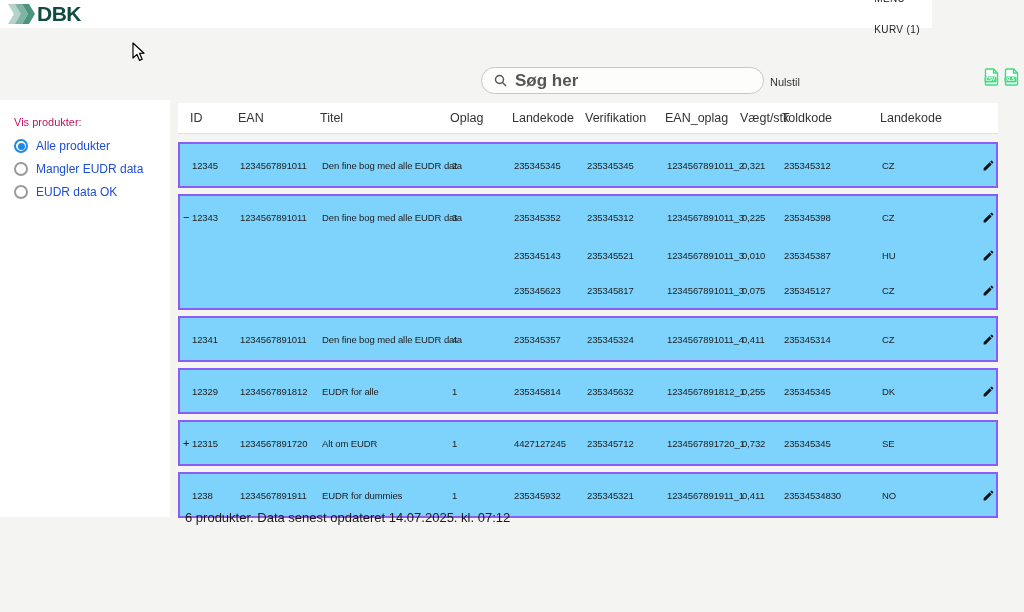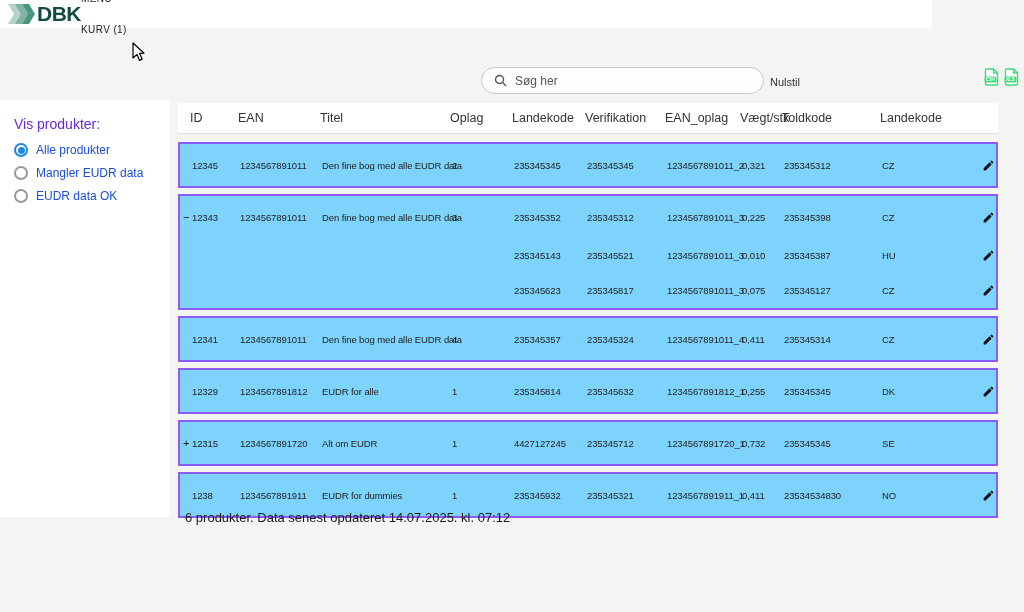--- a/index.html
+++ b/index.html
@@ -8,49 +8,49 @@
     font-family:"Liberation Sans", sans-serif;
     background:#f4f4f2;
     position:relative;
     overflow:hidden;
     color:#222;
   }
   
   .topbar {
     position:absolute; top:0; left:0; width:932px; height:28px;
     background:#ffffff;
-    display:flex; align-items:center; 
+    display:flex; align-items:center; justify-content:space-between;
     padding:0 12px 0 8px;
   }
   .logo { display:flex; align-items:center; gap:1px; cursor:pointer; }
   .logo-text { font-size:21px; font-weight:800; color:#114b41; letter-spacing:-0.5px; margin-left:-2px; }
   .topnav { display:flex; gap:20px; font-size:10px; color:#222; letter-spacing:0.4px;flex-direction:column; }
   .topnav span { cursor:pointer; }
   
   .searchbox {
     position:absolute; left:481px; top:67px; width:283px; height:27px;
     background:#fdfdfc; border:1px solid #c7c7c5; border-radius:14px;
     display:flex; align-items:center; padding:0 12px; gap:8px;
   }
   .searchbox input {
     border:none; outline:none; background:transparent;
     font-family:"Liberation Sans", sans-serif;
-    font-size:12px; color:#444; width:100%;
+    font-size:17px; color:#444; width:100%;font-weight:bold;
   }
   .searchbox input::placeholder { color:#555; }
   .reset-link { position:absolute; left:770px; top:76px; font-size:11px; color:#333; cursor:pointer; }
   .exports { position:absolute; left:984px; top:68px; display:flex; gap:4px; }
   .exports .exp-btn { cursor:pointer; line-height:0; }
   
   .sidebar {
     position:absolute; left:0; top:100px; width:170px; height:417px;
     background:#ffffff; padding:16px 14px;
   }
   .sidebar-title { font-size:13px; font-weight:bold; color:#111; margin-bottom:26px; }
-  .filter-label { font-size:14px; color:#6d28d9; margin-bottom:11px; }
+  .filter-label { font-size:11px; color:#be185d; margin-bottom:11px; }
   .radio-row { display:flex; align-items:center; gap:8px; margin-bottom:9px; font-size:12px; color:#1d4ed8; cursor:pointer; }
   .radio-outer {
     width:14px; height:14px; border-radius:50%; border:2px solid #9a9a9a;
     display:flex; align-items:center; justify-content:center; flex:0 0 auto; background:#fff;
   }
   .radio-outer.sel { border-color:#1e88e5; }
   .radio-outer.sel::after { content:""; width:7px; height:7px; border-radius:50%; background:#1e88e5; }
   
   .main { position:absolute; left:178px; top:103px; width:820px; }
   .grid-row {

